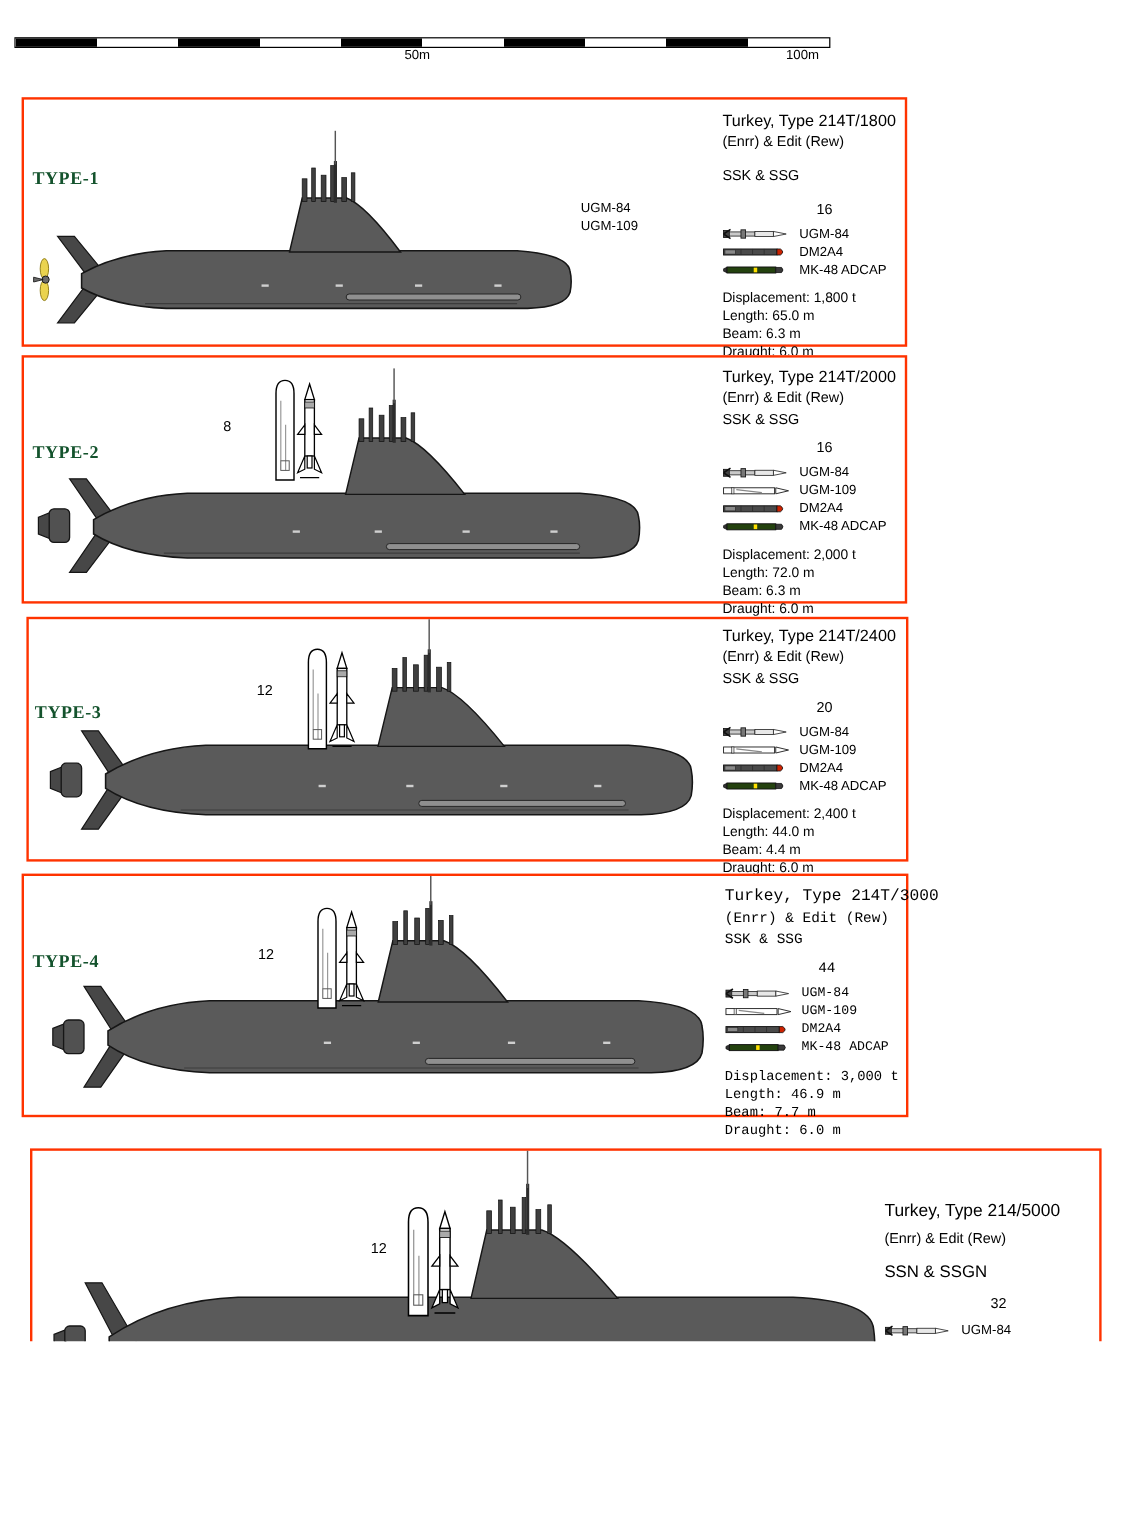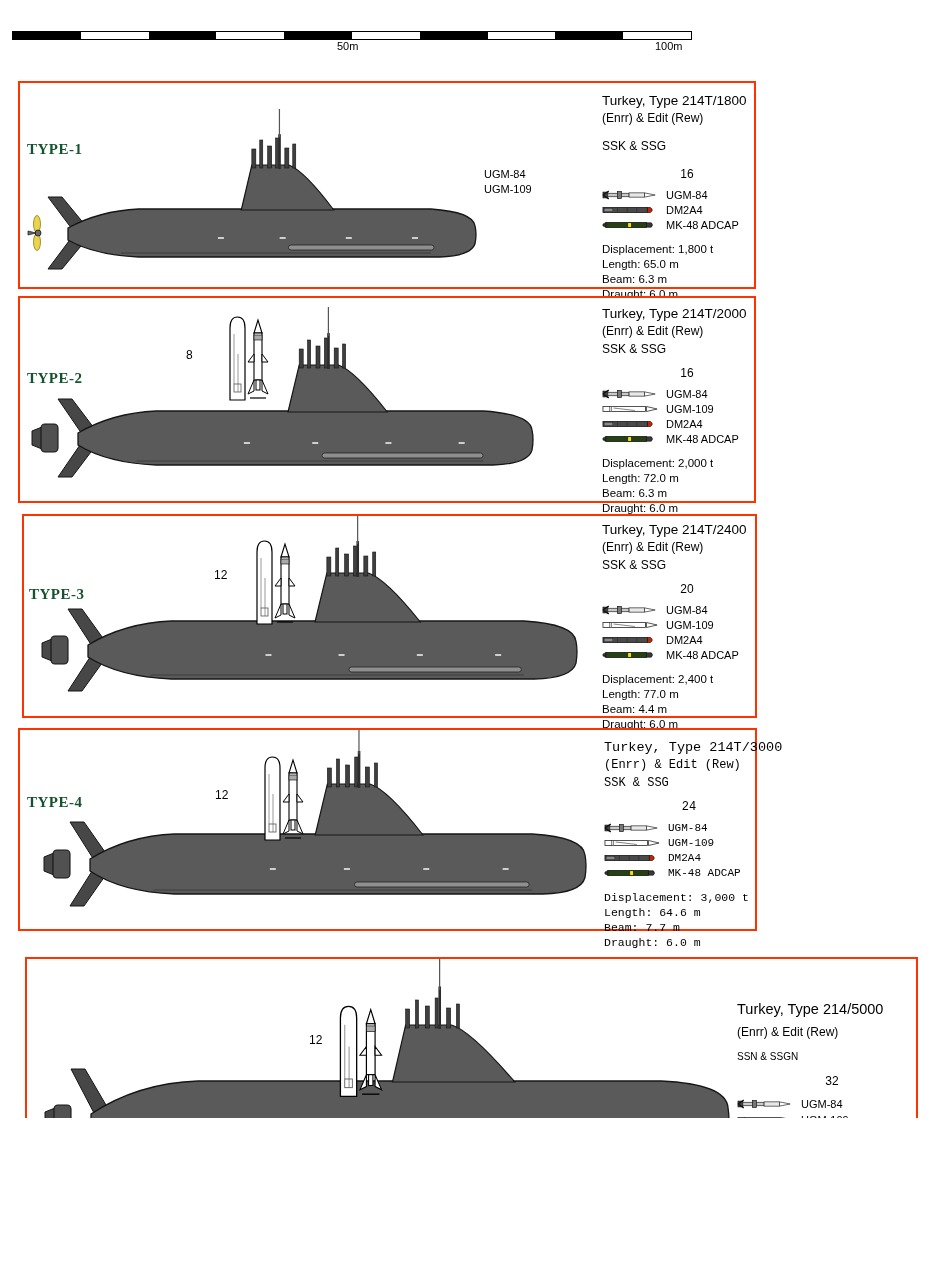--- a/index.html
+++ b/index.html
@@ -32,21 +32,21 @@
   .pcount{font-size:12px;margin-bottom:6px;text-align:center;}
   .gapA .psub{margin-bottom:14px;}
   .gapB .prole{margin-bottom:14px;}
   .wrow{display:flex;align-items:center;height:15px;}
   .wicon{width:58px;height:10px;flex:0 0 58px;}
   .wlabel{font-size:11px;margin-left:6px;white-space:nowrap;}
   .pspecs{margin-top:10px;font-size:11.5px;line-height:15px;white-space:nowrap;}
   .p5col{width:190px;}
   .p5col .ptitle{font-size:14.5px;margin-bottom:8px;}
   .p5col .psub{margin-bottom:12px;}
-  .p5col .prole{font-size:10px;margin-bottom:12px;}
+  .p5col .prole{font-size:14px;margin-bottom:12px;}
   .p5col .pcount{margin-bottom:8px;}
   .p5col .wrow{height:16px;}
   .p5col .pspecs{margin-top:36px;font-size:12px;line-height:17px;}
   .hiddefs{position:absolute;width:0;height:0;overflow:hidden;}
 </style>
 </head>
 <body>
 
 <svg class="hiddefs" xmlns="http://www.w3.org/2000/svg" aria-hidden="true">
   <defs>
@@ -319,21 +319,21 @@
         </div>
         <div class="wrow">
           <svg class="wicon">
               <use href="#sym-mk48"></use>
             </svg>
           <span class="wlabel">MK-48 ADCAP</span>
         </div>
       </div>
       <div class="pspecs">
         <div>Displacement: 2,400 t</div>
-        <div>Length: 77.0 m</div>
+        <div>Length: 44.0 m</div>
         <div>Beam: 4.4 m</div>
         <div>Draught: 6.0 m</div>
       </div>
     </div>
   </div>
 
   <div class="panel p4">
     <svg class="subsvg" width="735" height="199">
         <g>
           <path d="M74,130 L50,92 L64,92 L92,132 Z" fill="#474747" stroke="#161616" stroke-width="1"></path>
@@ -370,21 +370,21 @@
       </svg>
     <div class="typelabel" style="left:7px;top:64px;">TYPE-4</div>
     <div class="vlscount" style="left:195px;top:58px;">12</div>
     <svg class="vlspair" style="left:240px;top:24px;" width="48" height="92">
         <use href="#sym-vlspair"></use>
       </svg>
     <div class="col" style="left:584px;top:10px;font-family:Liberation Mono, monospace;">
       <div class="ptitle">Turkey, Type 214T/3000</div>
       <div class="psub">(Enrr) &amp; Edit (Rew)</div>
       <div class="prole">SSK &amp; SSG</div>
-      <div class="pcount">24</div>
+      <div class="pcount">44</div>
       <div>
         <div class="wrow">
           <svg class="wicon">
               <use href="#sym-ugm84"></use>
             </svg>
           <span class="wlabel">UGM-84</span>
         </div>
         <div class="wrow">
           <svg class="wicon">
               <use href="#sym-ugm109"></use>
@@ -399,21 +399,21 @@
         </div>
         <div class="wrow">
           <svg class="wicon">
               <use href="#sym-mk48"></use>
             </svg>
           <span class="wlabel">MK-48 ADCAP</span>
         </div>
       </div>
       <div class="pspecs">
         <div>Displacement: 3,000 t</div>
-        <div>Length: 64.6 m</div>
+        <div>Length: 46.9 m</div>
         <div>Beam: 7.7 m</div>
         <div>Draught: 6.0 m</div>
       </div>
     </div>
   </div>
 
   <div class="panel p5">
     <svg class="subsvg" width="889" height="284">
         <g>
           <path d="M68,156 L44,110 L58,110 L86,158 Z" fill="#474747" stroke="#161616" stroke-width="1"></path>

